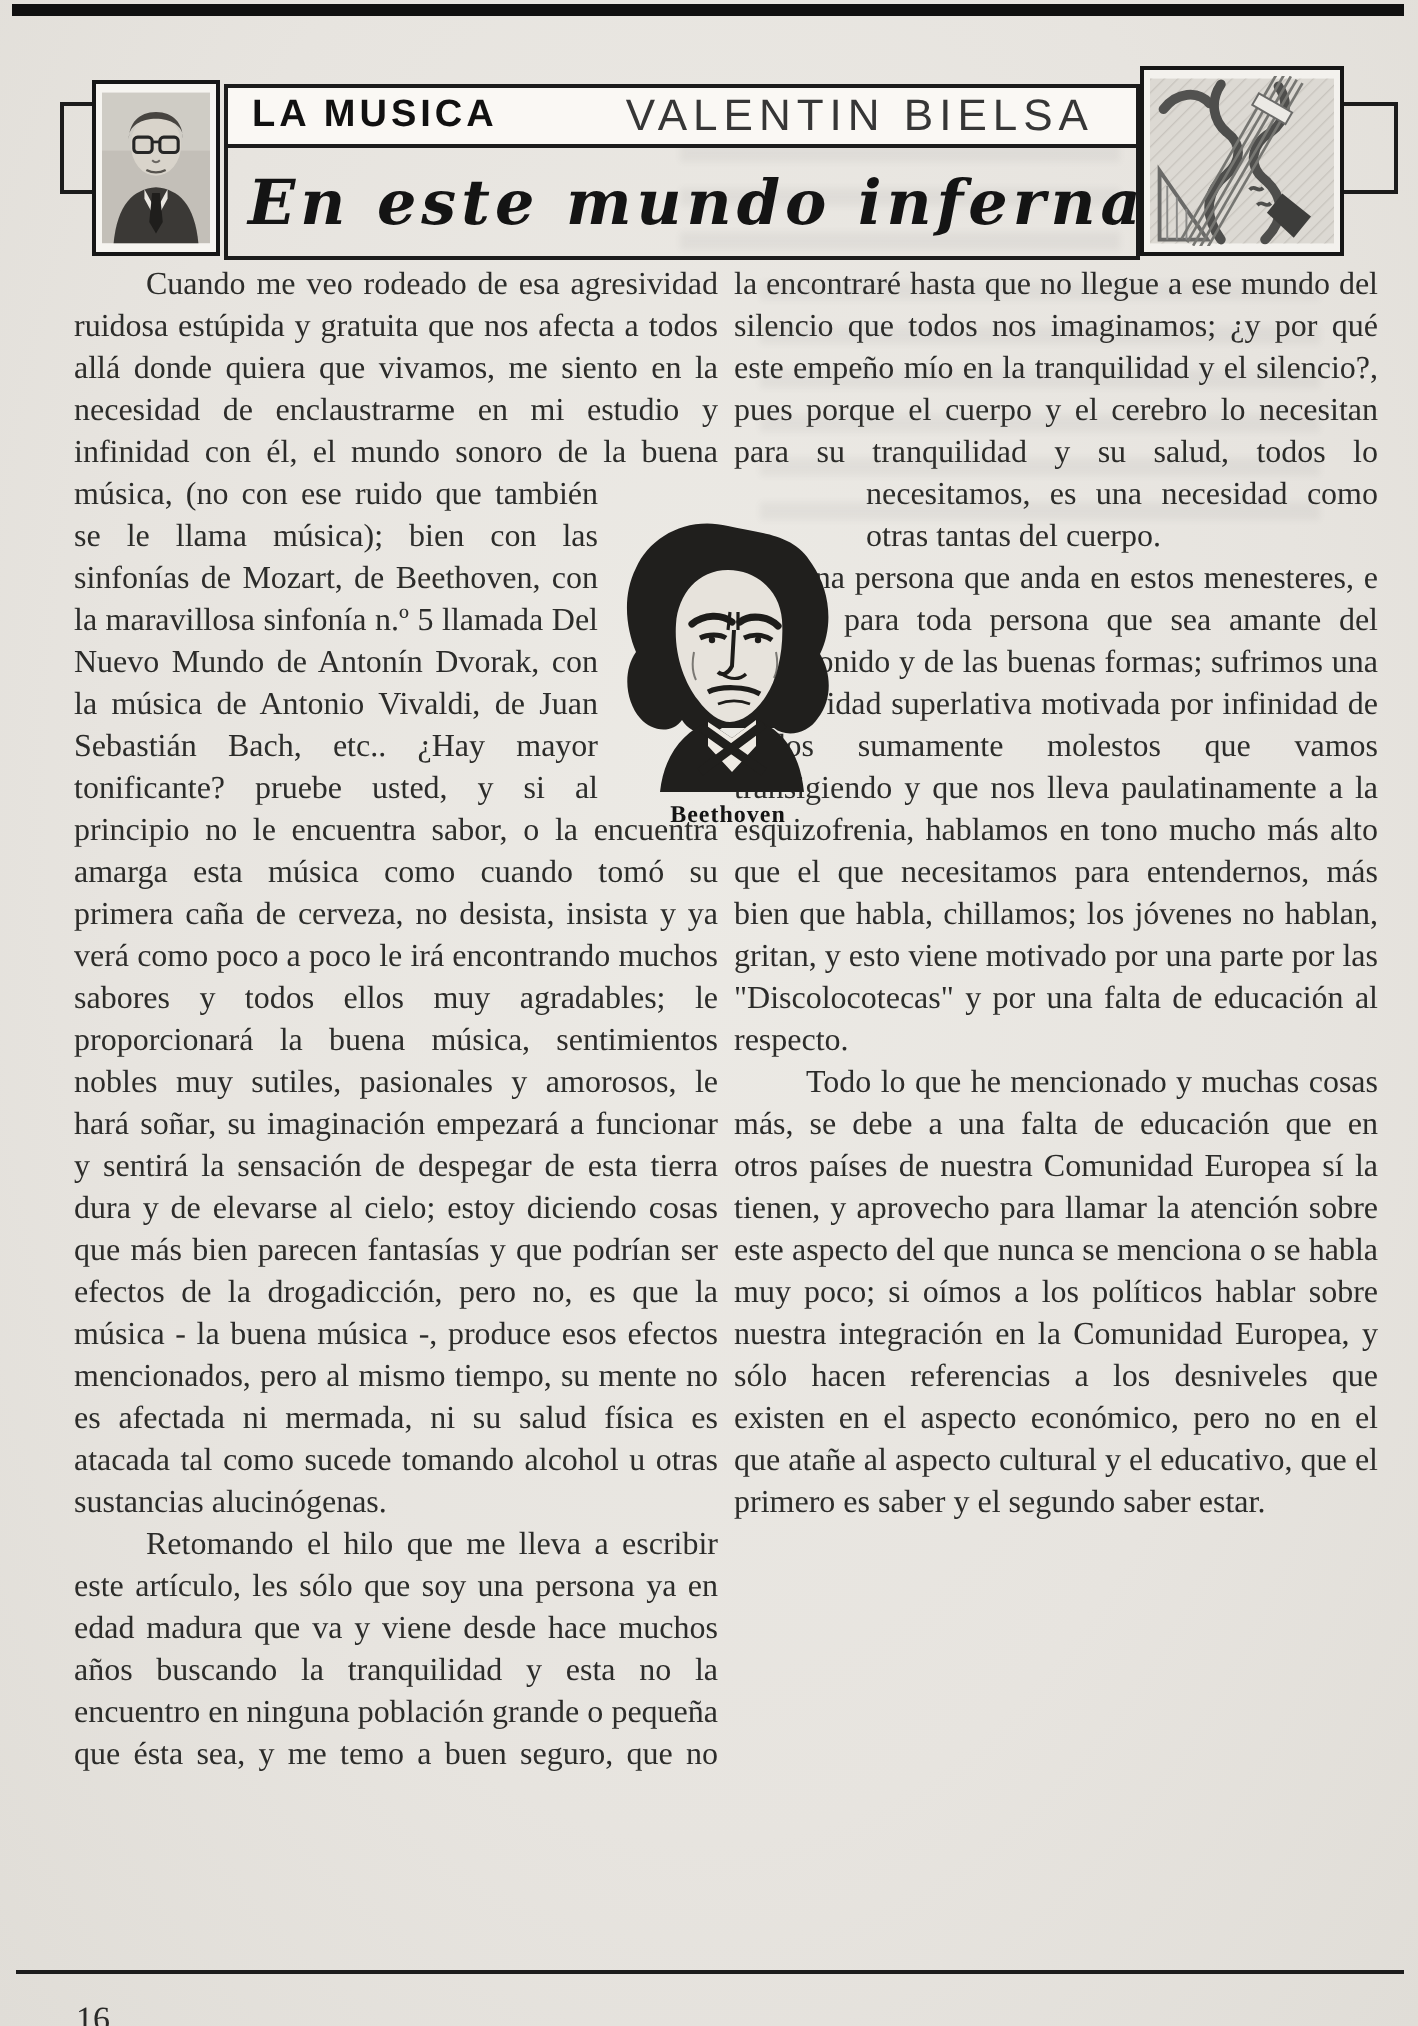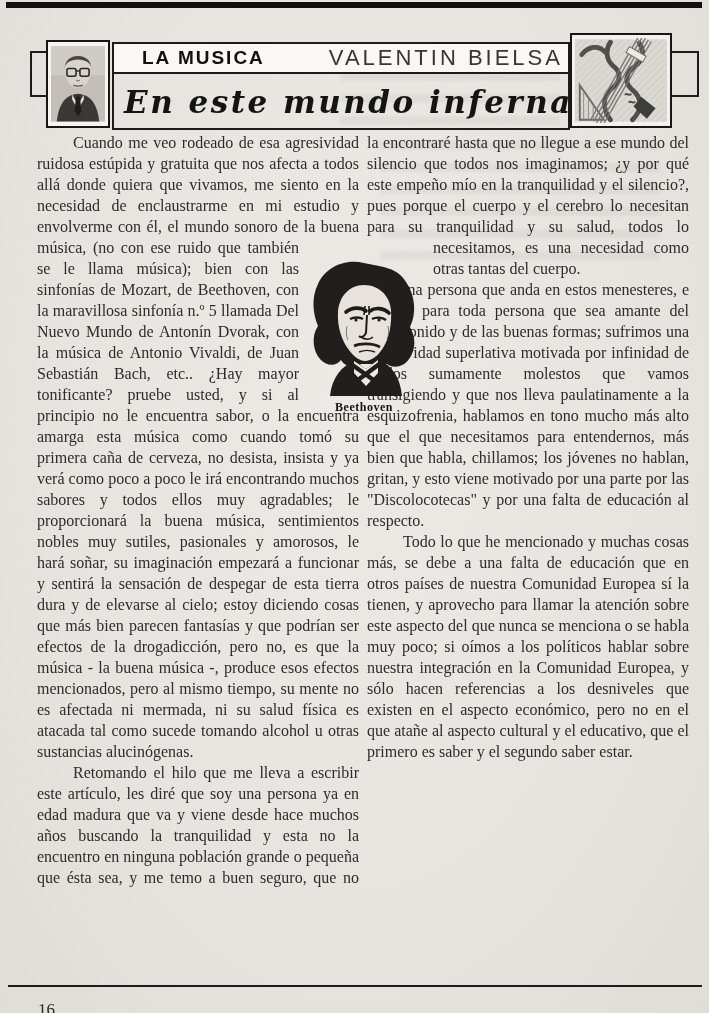--- a/index.html
+++ b/index.html
@@ -22,21 +22,21 @@
     border:2px solid #161616; background:#f6f4f0; padding:3px; box-sizing:border-box; z-index:3;
   }
   .photo-frame svg { display:block; width:100%; height:100%; }
 
   .header-box {
     position:absolute; left:112px; top:42px; width:458px; height:88px;
     border:2px solid #1c1c1c; box-sizing:border-box; z-index:2; background:transparent;
   }
   .header-band {
     height:30px; background:#faf8f4; border-bottom:2px solid #1c1c1c;
-    display:flex; align-items:center; padding-left:28px; box-sizing:border-box;
+    display:flex; align-items:center; padding-left:12px; box-sizing:border-box;
   }
   .section-label {
     font-family:"Liberation Sans", sans-serif; font-weight:bold; font-size:19px;
     letter-spacing:2px; color:#111;
   }
   .author-label {
     font-family:"Liberation Sans", sans-serif; font-size:22px;
     letter-spacing:3px; color:#363636; margin-left:64px;
   }
   .header-title {
@@ -145,24 +145,24 @@
         <line x1="51.5" y1="-8" x2="51.5" y2="94" stroke="#767672" stroke-width="1.4"></line>
         <line x1="55" y1="-8" x2="55" y2="94" stroke="#767672" stroke-width="1.4"></line>
         <rect x="38" y="8" width="20" height="7" fill="#eceae5" stroke="#6a6a68" stroke-width="1"></rect>
       </g>
       <polygon points="69,60 84,72 75,83 61,70" fill="#3d3d3b"></polygon>
       <path d="M52,58 c3,-3 4,2 7,-1 M56,66 c3,-3 4,2 7,-1" fill="none" stroke="#4e4e4c" stroke-width="2"></path>
     </svg>
   </div>
 
   <div class="col col-left">
-    <p class="indent jlast">Cuando me veo rodeado de esa agresividad ruidosa estúpida y gratuita que nos afecta a todos allá donde quiera que vivamos, me siento en la necesidad de enclaustrarme en mi estudio y envolverme con él, el mundo sonoro de la buena</p>
+    <p class="indent jlast">Cuando me veo rodeado de esa agresividad ruidosa estúpida y gratuita que nos afecta a todos allá donde quiera que vivamos, me siento en la necesidad de enclaustrarme en mi estudio y infinidad con él, el mundo sonoro de la buena</p>
     <p class="narrow-right jlast">música, (no con ese ruido que también se le llama música); bien con las sinfonías de Mozart, de Beethoven, con la maravillosa sinfonía n.º 5 llamada Del Nuevo Mundo de Antonín Dvorak, con la música de Antonio Vivaldi, de Juan Sebastián Bach, etc.. ¿Hay mayor tonificante? pruebe usted, y si al</p>
     <p>principio no le encuentra sabor, o la encuentra amarga esta música como cuando tomó su primera caña de cerveza, no desista, insista y ya verá como poco a poco le irá encontrando muchos sabores y todos ellos muy agradables; le proporcionará la buena música, sentimientos nobles muy sutiles, pasionales y amorosos, le hará soñar, su imaginación empezará a funcionar y sentirá la sensación de despegar de esta tierra dura y de elevarse al cielo; estoy diciendo cosas que más bien parecen fantasías y que podrían ser efectos de la drogadicción, pero no, es que la música - la buena música -, produce esos efectos mencionados, pero al mismo tiempo, su mente no es afectada ni mermada, ni su salud física es atacada tal como sucede tomando alcohol u otras sustancias alucinógenas.</p>
-    <p class="indent jlast">Retomando el hilo que me lleva a escribir este artículo, les diré que soy una persona ya en edad madura que va y viene desde hace muchos años buscando la tranquilidad y esta no la encuentro en ninguna población grande o pequeña que ésta sea, y me temo a buen seguro, que no</p>
+    <p class="indent jlast">Retomando el hilo que me lleva a escribir este artículo, les sólo que soy una persona ya en edad madura que va y viene desde hace muchos años buscando la tranquilidad y esta no la encuentro en ninguna población grande o pequeña que ésta sea, y me temo a buen seguro, que no</p>
   </div>
 
   <div class="col col-right">
     <p class="jlast">la encontraré hasta que no llegue a ese mundo del silencio que todos nos imaginamos; ¿y por qué este empeño mío en la tranquilidad y el silencio?, pues porque el cuerpo y el cerebro lo necesitan para su tranquilidad y su salud, todos lo</p>
     <p class="narrow-left">necesitamos, es una necesidad como otras tantas del cuerpo.</p>
     <p>para una persona que anda en estos menesteres, e incluso para toda persona que sea amante del buen sonido y de las buenas formas; sufrimos una agresividad superlativa motivada por infinidad de ruidos sumamente molestos que vamos transigiendo y que nos lleva paulatinamente a la esquizofrenia, hablamos en tono mucho más alto que el que necesitamos para entendernos, más bien que habla, chillamos; los jóvenes no hablan, gritan, y esto viene motivado por una parte por las "Discolocotecas" y por una falta de educación al respecto.</p>
     <p class="indent">Todo lo que he mencionado y muchas cosas más, se debe a una falta de educación que en otros países de nuestra Comunidad Europea sí la tienen, y aprovecho para llamar la atención sobre este aspecto del que nunca se menciona o se habla muy poco; si oímos a los políticos hablar sobre nuestra integración en la Comunidad Europea, y sólo hacen referencias a los desniveles que existen en el aspecto económico, pero no en el que atañe al aspecto cultural y el educativo, que el primero es saber y el segundo saber estar.</p>
   </div>
 
   <figure class="fig-beethoven">

